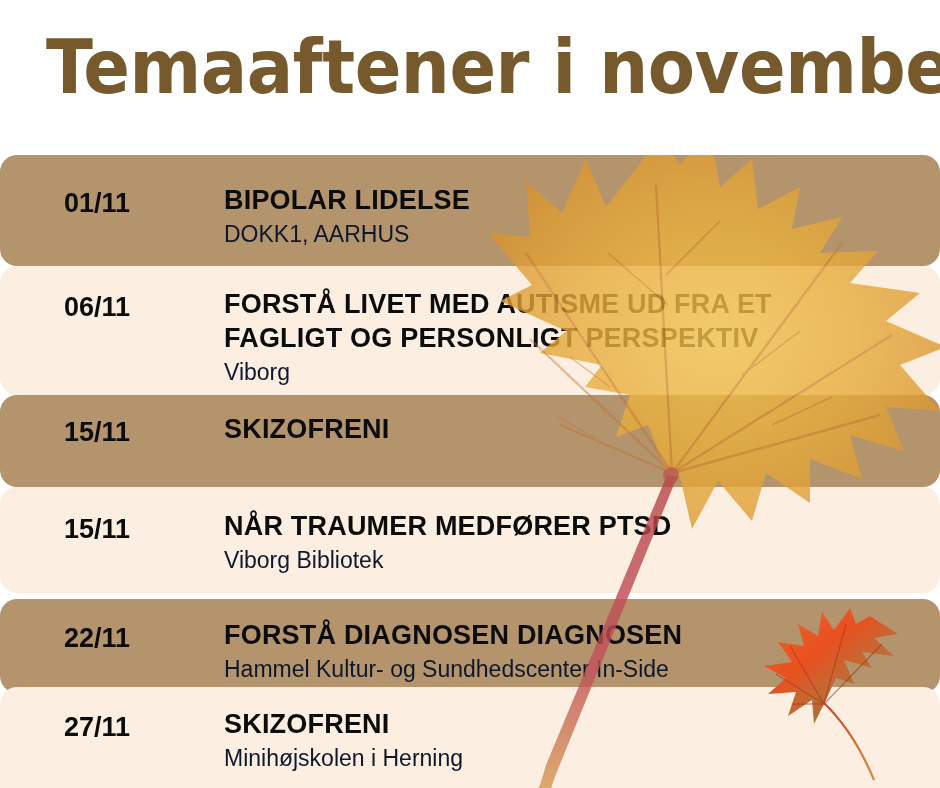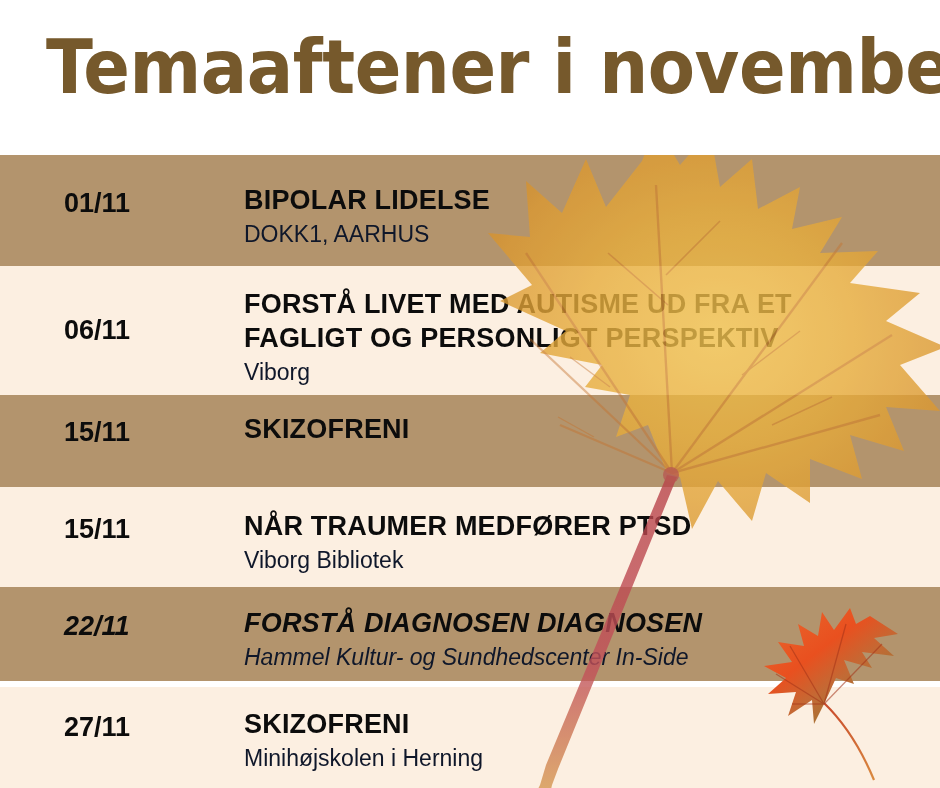--- a/index.html
+++ b/index.html
@@ -45,39 +45,39 @@
     left: 0; top: 155px;
     width: 940px;
     height: 633px;
     z-index: 1;
   }
   .row {
     position: absolute;
     left: 0;
     width: 940px;
     box-sizing: border-box;
+    border-radius: 17px;
   }
   .row.brown { background: #B3946D; }
   .row.cream { background: #FCEFE1; }
 
   .row-date {
     position: absolute;
     left: 64px;
     font-family: "Liberation Sans", sans-serif;
     font-weight: 700;
     font-size: 27px;
     color: #0c0c0c;
     letter-spacing: 0px;
     white-space: nowrap;
   }
   .row-body {
     position: absolute;
     left: 224px;
     right: 10px;
-    margin-left: 20px;
   }
   .row-title {
     font-family: "Liberation Sans", sans-serif;
     font-weight: 700;
     font-size: 27px;
     line-height: 34px;
     color: #0c0c0c;
     letter-spacing: 0.2px;
     white-space: pre-line;
   }
@@ -131,21 +131,21 @@
 
     <div class="row brown" style="top:0px;height:111px;">
       <div class="row-date" style="top:33px;">01/11</div>
       <div class="row-body" style="top:28px;">
         <div class="row-title">BIPOLAR LIDELSE</div>
         <div class="row-venue">DOKK1, AARHUS</div>
       </div>
     </div>
 
     <div class="row cream" style="top:111px;height:129px;">
-      <div class="row-date" style="top:26px;margin-top:23px;">06/11</div>
+      <div class="row-date" style="top:26px;">06/11</div>
       <div class="row-body" style="top:21px;">
         <div class="row-title">FORSTÅ LIVET MED AUTISME UD FRA ET
 FAGLIGT OG PERSONLIGT PERSPEKTIV</div>
         <div class="row-venue">Viborg</div>
       </div>
     </div>
 
     <div class="row brown" style="top:240px;height:92px;">
       <div class="row-date" style="top:22px;">15/11</div>
       <div class="row-body" style="top:17px;">
@@ -154,21 +154,21 @@
     </div>
 
     <div class="row cream" style="top:332px;height:106px;">
       <div class="row-date" style="top:27px;">15/11</div>
       <div class="row-body" style="top:22px;">
         <div class="row-title">NÅR TRAUMER MEDFØRER PTSD</div>
         <div class="row-venue">Viborg Bibliotek</div>
       </div>
     </div>
 
-    <div class="row brown" style="top:432px;height:94px;font-style:italic;">
+    <div class="row brown" style="top:444px;height:94px;">
       <div class="row-date" style="top:24px;">22/11</div>
       <div class="row-body" style="top:19px;">
         <div class="row-title">FORSTÅ DIAGNOSEN DIAGNOSEN</div>
         <div class="row-venue">Hammel Kultur- og Sundhedscenter In-Side</div>
       </div>
     </div>
 
     <div class="row cream" style="top:532px;height:121px;">
       <div class="row-date" style="top:25px;">27/11</div>
       <div class="row-body" style="top:20px;">

